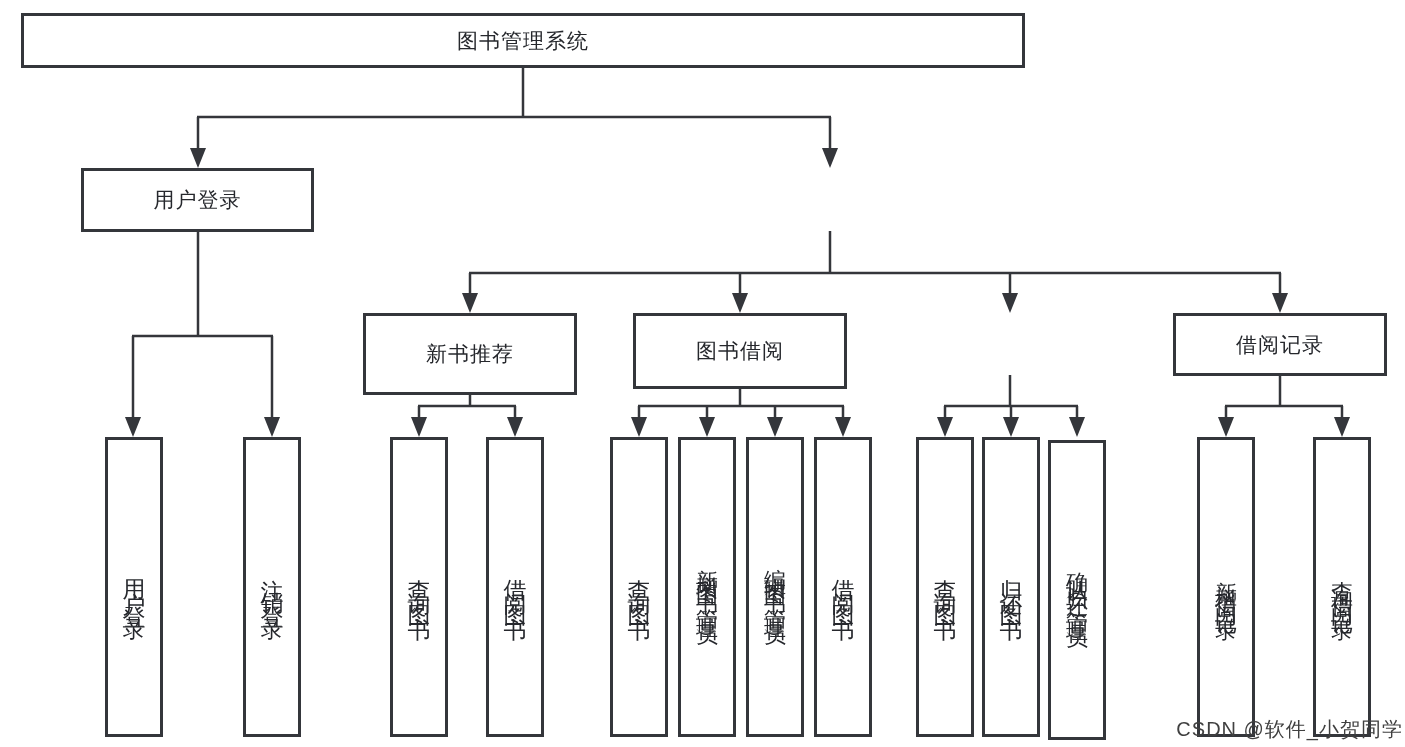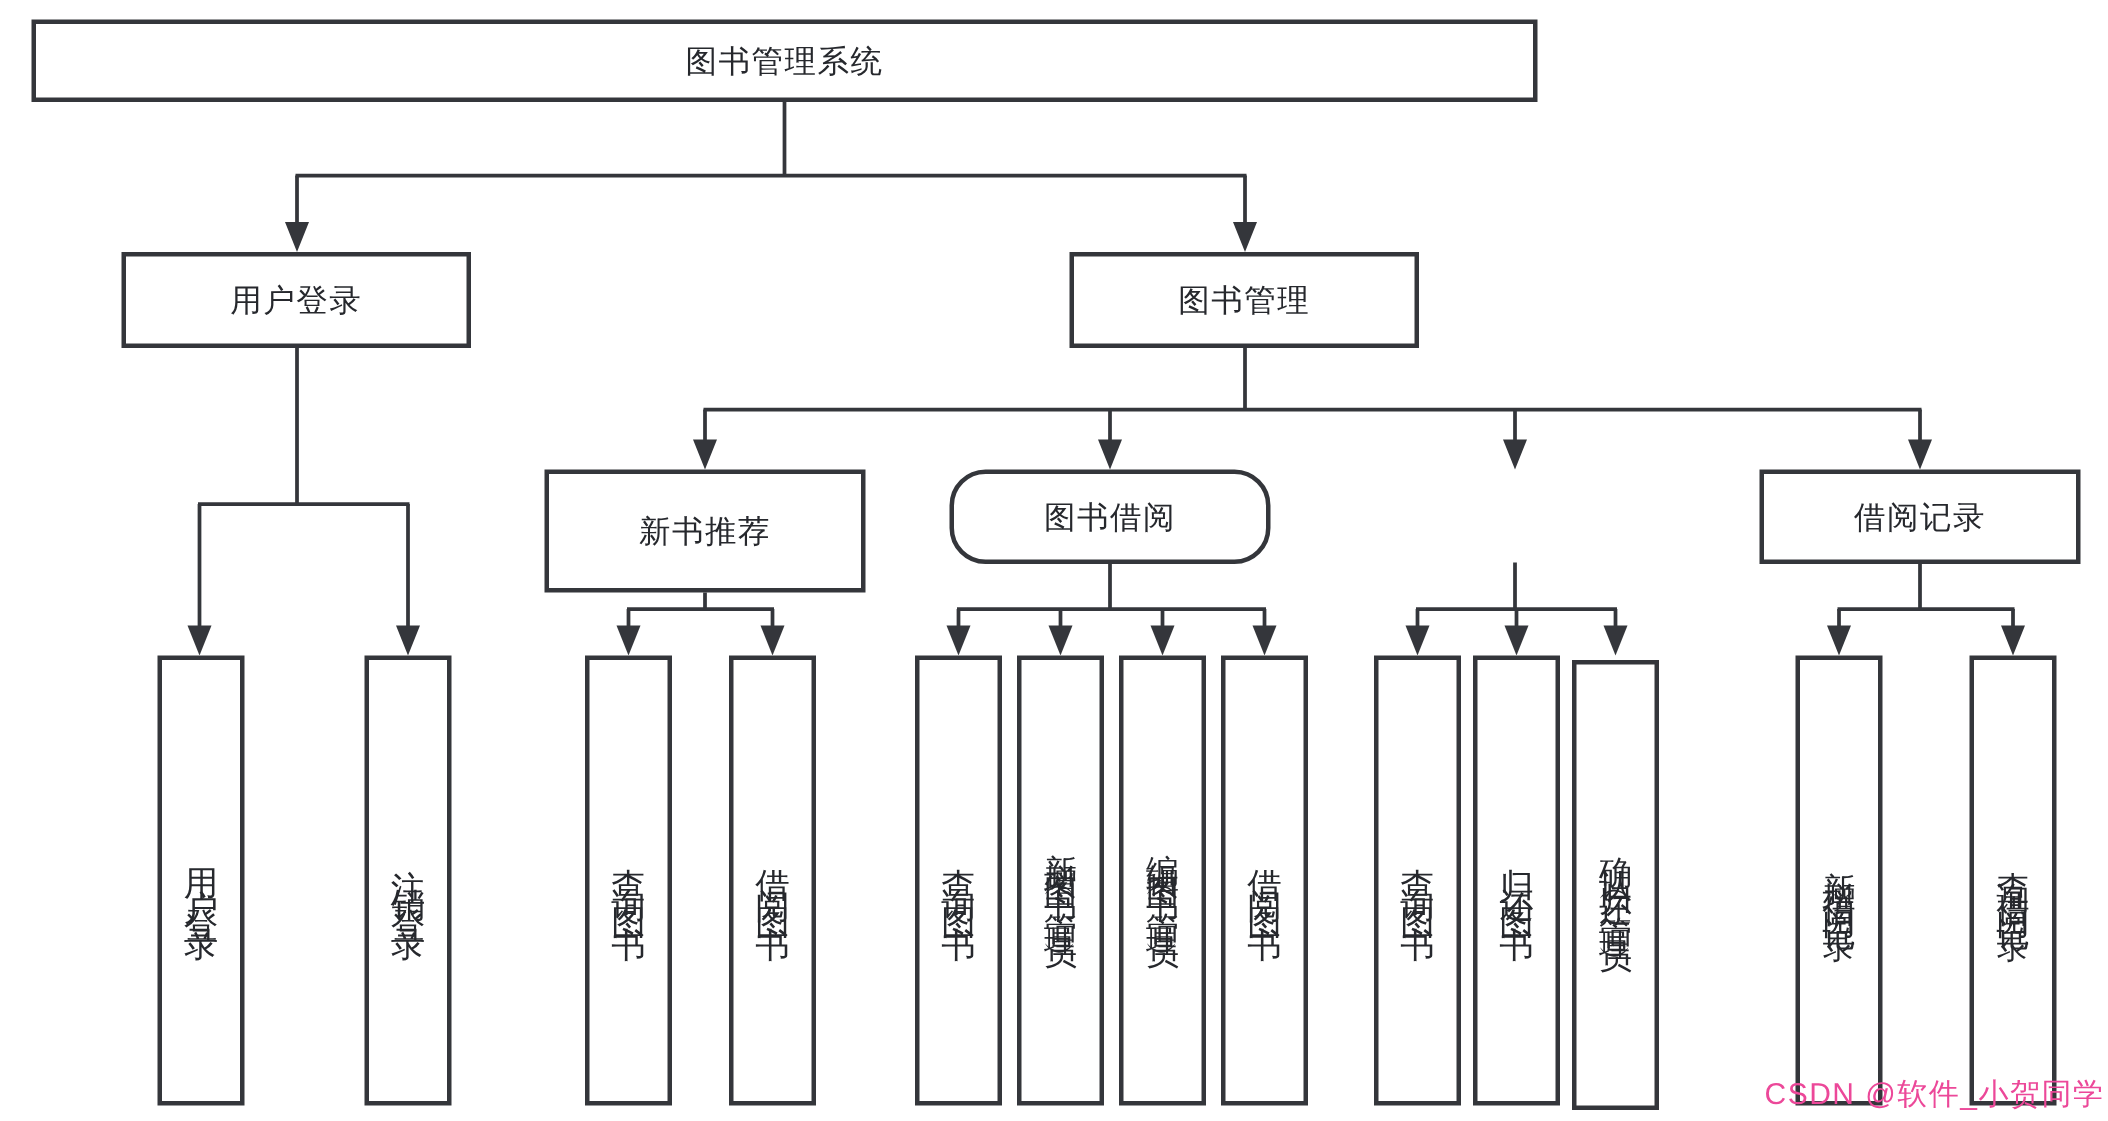--- a/index.html
+++ b/index.html
@@ -41,21 +41,21 @@
   }
   .vtext.long {
     font-size: 22px;
     letter-spacing: 8px;
   }
   .watermark {
     position: absolute;
     right: 2px;
     bottom: 4px;
     font-size: 20px;
-    color: #ec4899;
+    color: #404040;
     letter-spacing: 1px;
     white-space: nowrap;
   }
   line { stroke: #34363b; stroke-width: 2.5; }
   polygon { fill: #34363b; }
 </style>
 </head>
 <body>
 
 <div class="stage">
@@ -118,24 +118,23 @@
     <line x1="1225" y1="406" x2="1343" y2="406"></line>
     <line x1="1226" y1="406" x2="1226" y2="421"></line>
     <polygon points="1218,417 1234,417 1226,437"></polygon>
     <line x1="1342" y1="406" x2="1342" y2="421"></line>
     <polygon points="1334,417 1350,417 1342,437"></polygon>
   </svg>
 
   <div class="node h-node" style="left:21px; top:13px; width:1004px; height:55px;">图书管理系统</div>
 
   <div class="node h-node" style="left:81px; top:168px; width:233px; height:64px;">用户登录</div>
-  <div class="node h-node" style="left:713px; top:168px; width:233px; height:64px;">图书管理</div>
 
   <div class="node h-node" style="left:363px; top:313px; width:214px; height:82px;">新书推荐</div>
-  <div class="node h-node" style="left:633px; top:313px; width:214px; height:63px;border-radius:24px;">图书借阅</div>
+  <div class="node h-node" style="left:633px; top:313px; width:214px; height:76px;">图书借阅</div>
   <div class="node h-node" style="left:1173px; top:313px; width:214px; height:63px;">借阅记录</div>
 
   <div class="node leaf" style="left:105px; top:437px; width:58px; height:300px;">
     <span class="vtext">用户登录</span>
   </div>
   <div class="node leaf" style="left:243px; top:437px; width:58px; height:300px;">
     <span class="vtext">注销登录</span>
   </div>
 
   <div class="node leaf" style="left:390px; top:437px; width:58px; height:300px;">

